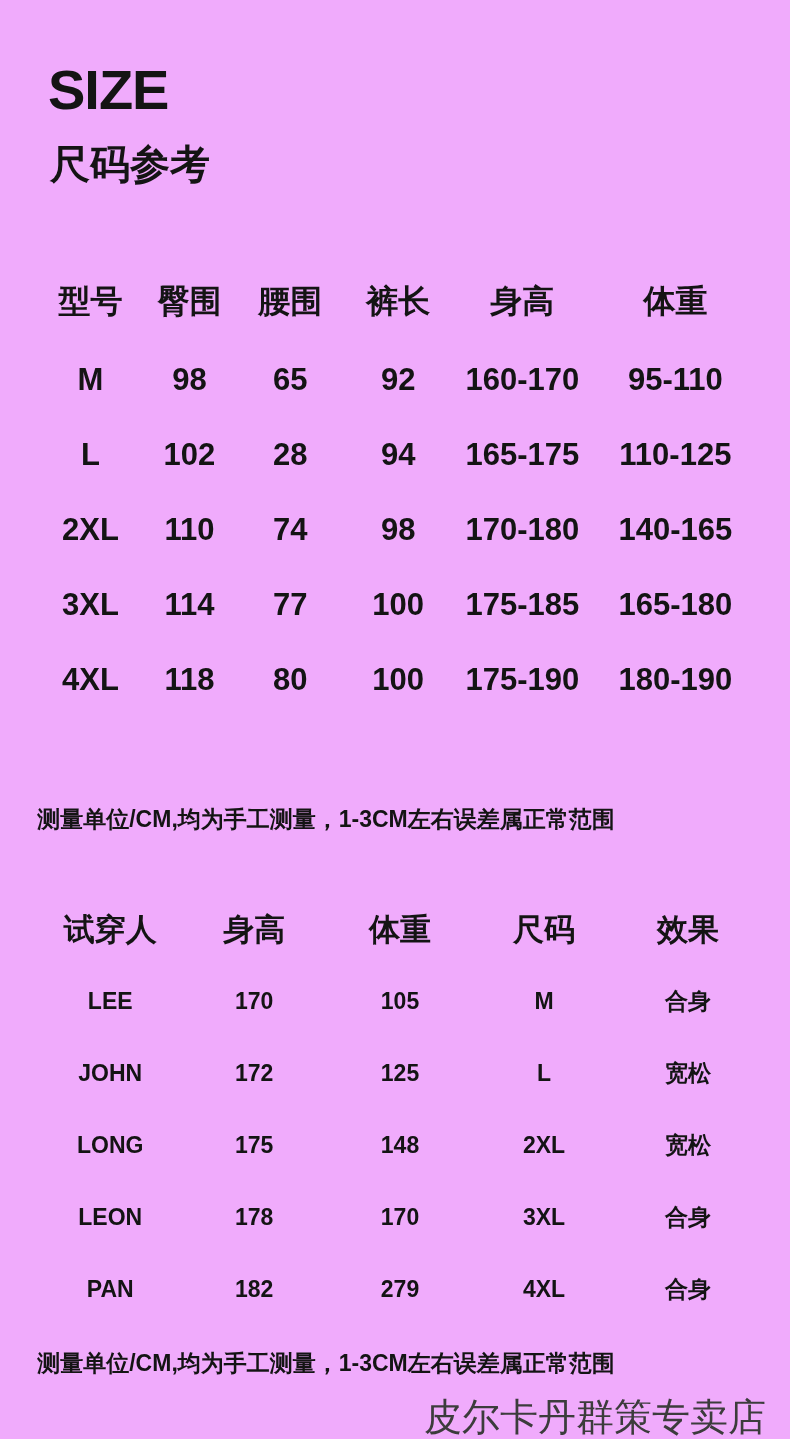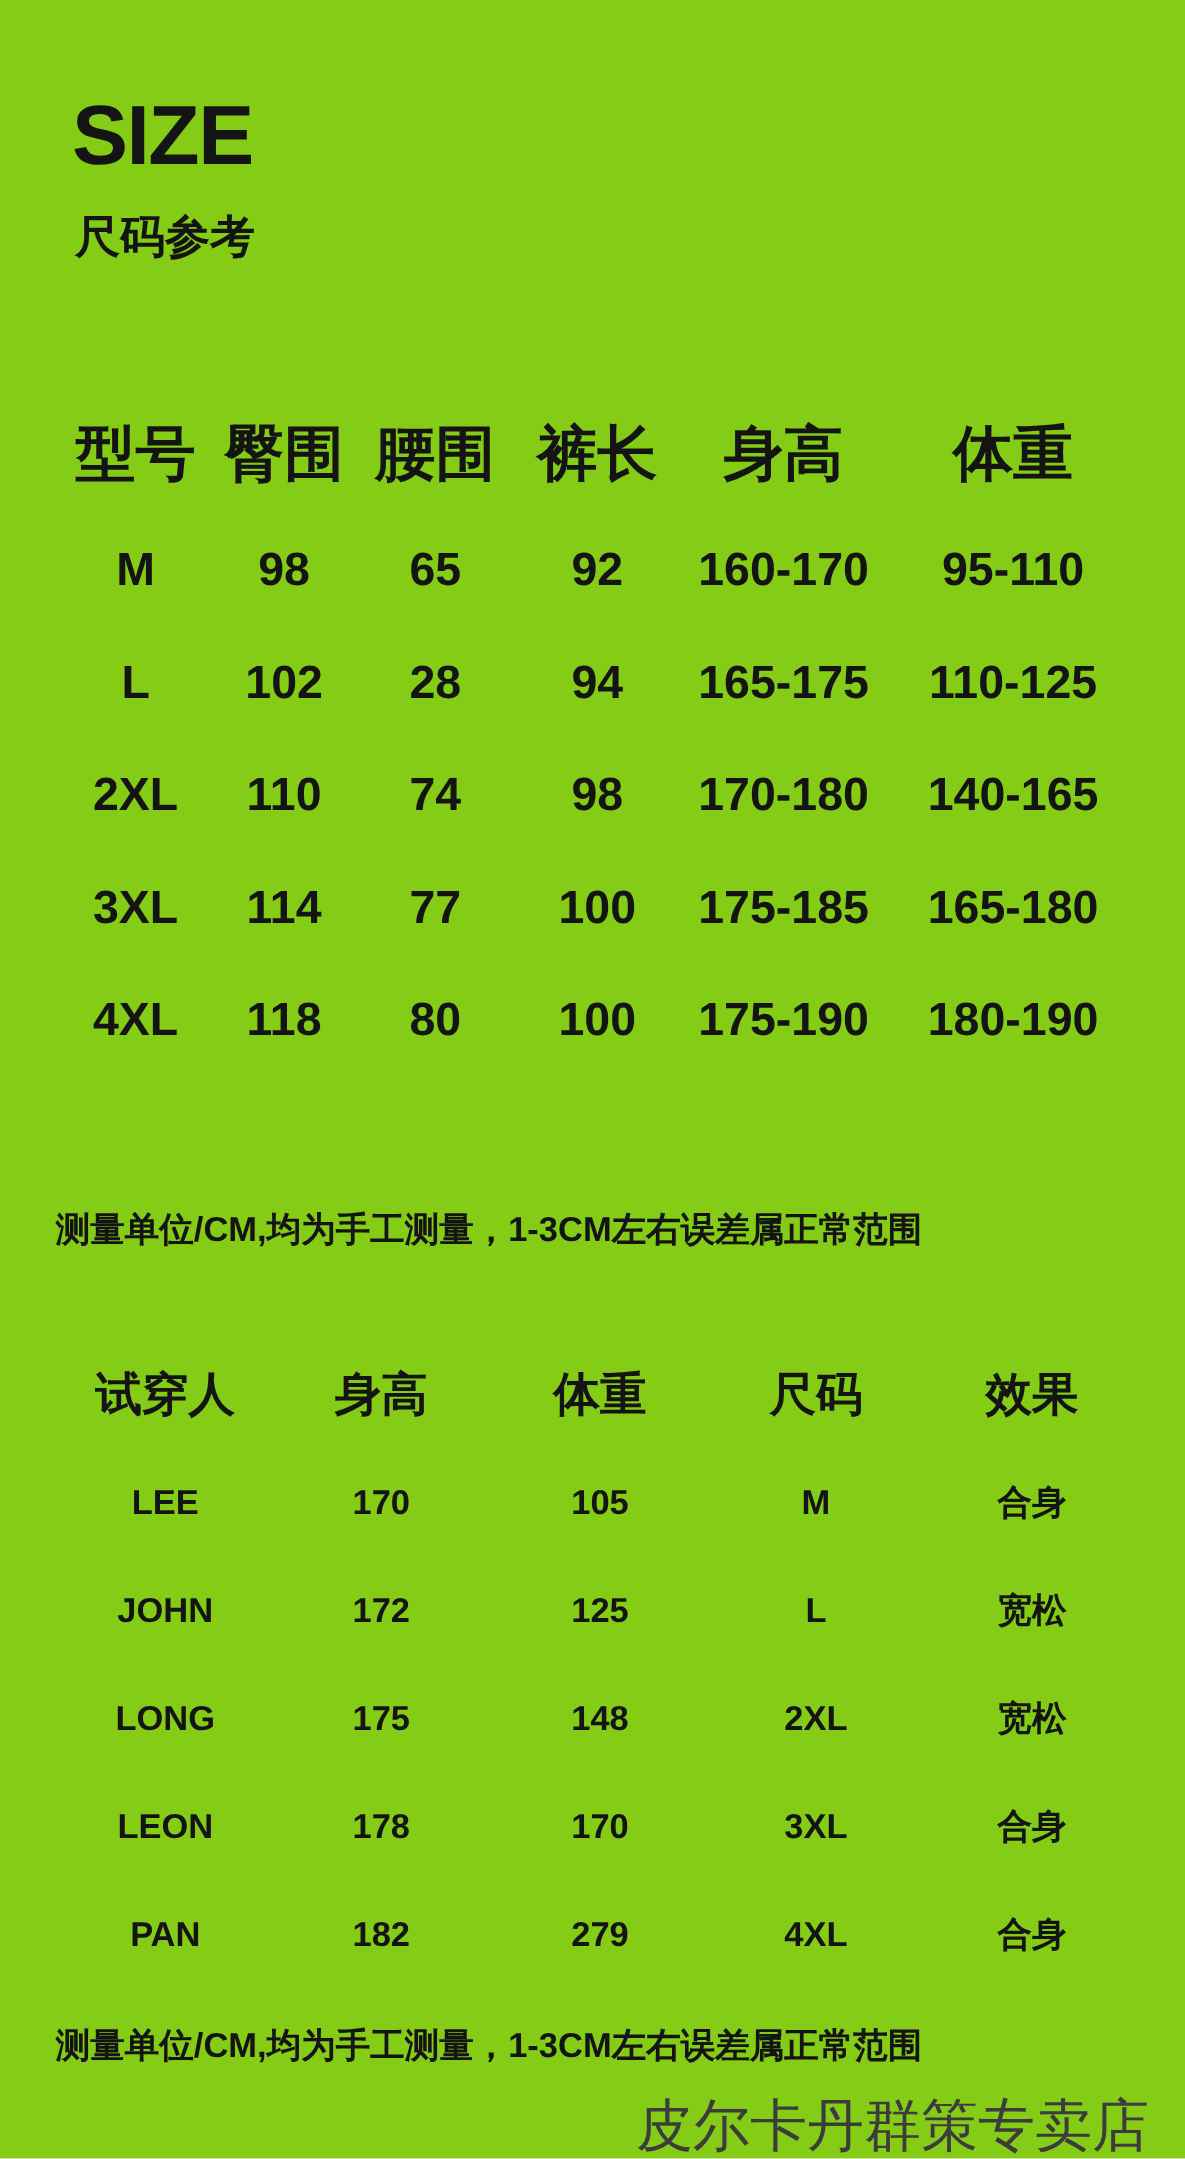--- a/index.html
+++ b/index.html
@@ -1,41 +1,41 @@
 <!DOCTYPE html>
 <html><head>
 <meta charset="utf-8">
 <style>
   html,body{margin:0;padding:0;background:#ffffff;}
   .page{
     position:relative;
     width:790px;height:1439px;
-    background:#84cc16;
+    background:#f0abfc;
     color:#141414;
     font-family:"Liberation Sans",sans-serif;
     overflow:hidden;
   }
   .title{
     position:absolute;left:48px;top:62px;
     font-size:56px;font-weight:900;letter-spacing:-1px;
     line-height:1.0;
   }
   .subtitle{
     position:absolute;left:50px;top:142px;
-    font-size:30px;font-weight:700;
+    font-size:40px;font-weight:700;
     line-height:1.1;
   }
   table{border-collapse:collapse;table-layout:fixed;}
   th,td{
     text-align:center;vertical-align:middle;
     font-weight:700;padding:0;
     white-space:nowrap;
   }
   .size-table{position:absolute;left:40px;top:262px;width:720px;}
-  .size-table th{font-size:40px;}
+  .size-table th{font-size:32px;}
   .size-table td{font-size:31px;}
   .size-table thead tr{height:80px;}
   .size-table tbody tr{height:75px;}
   .fit-table{position:absolute;left:40px;top:895px;width:720px;}
   .fit-table th{font-size:31px;}
   .fit-table td{font-size:23px;}
   .fit-table thead tr{height:70px;}
   .fit-table tbody tr{height:72px;}
   .note{
     position:absolute;left:0;width:652px;

